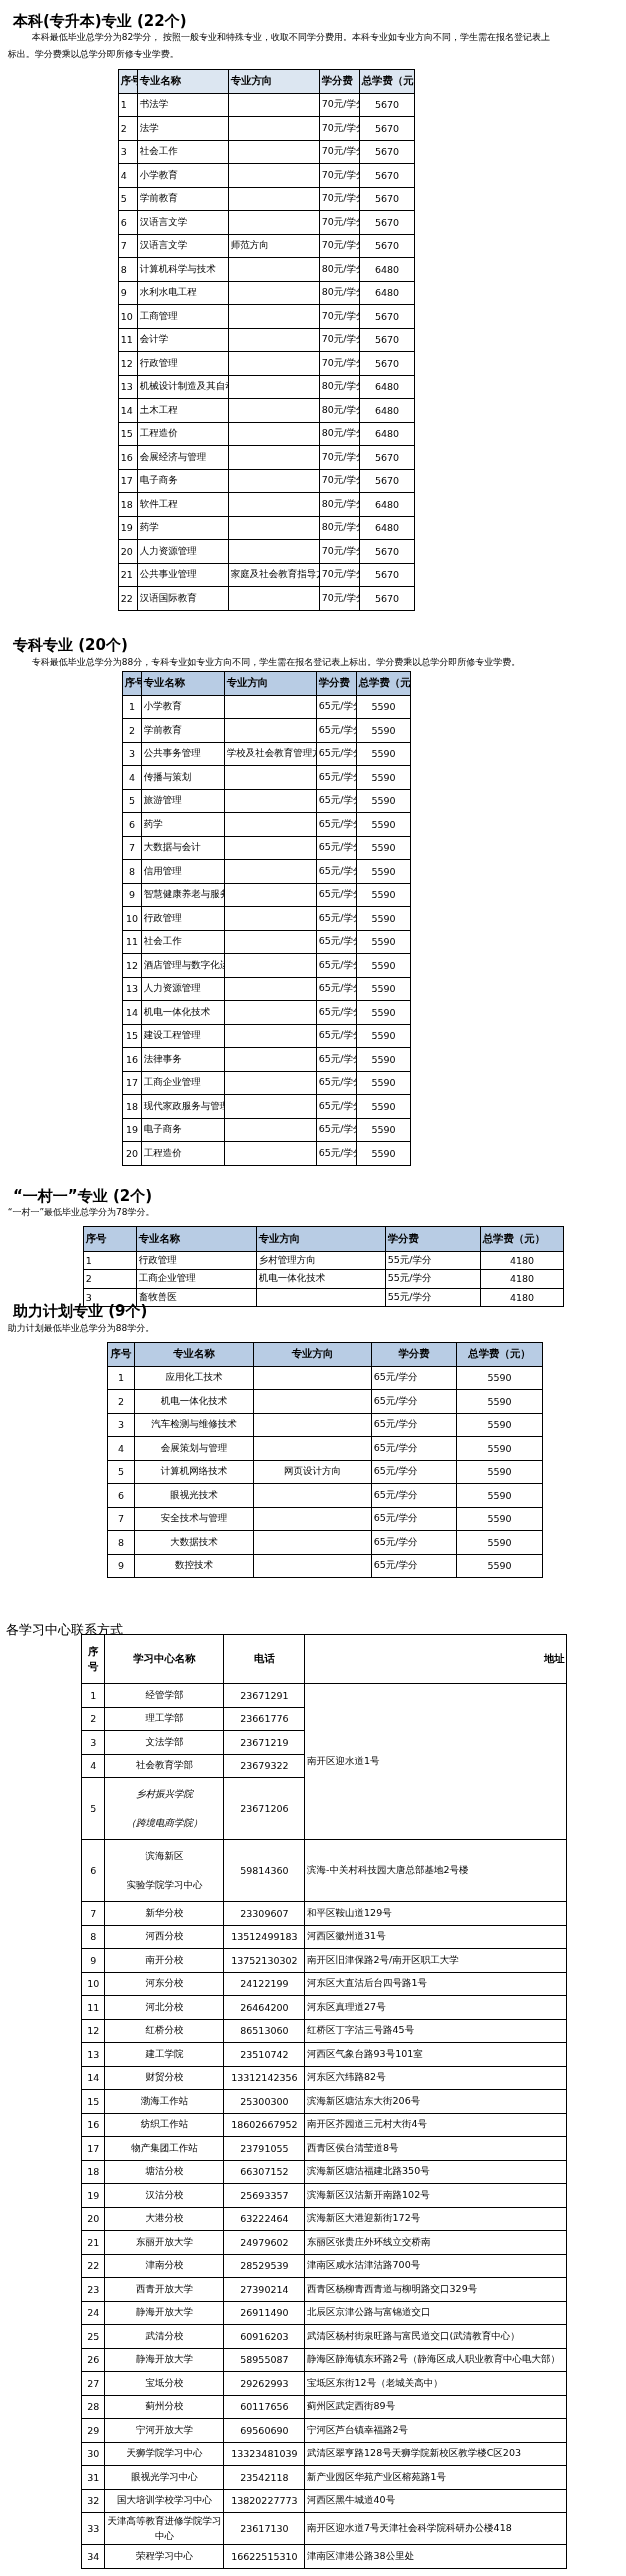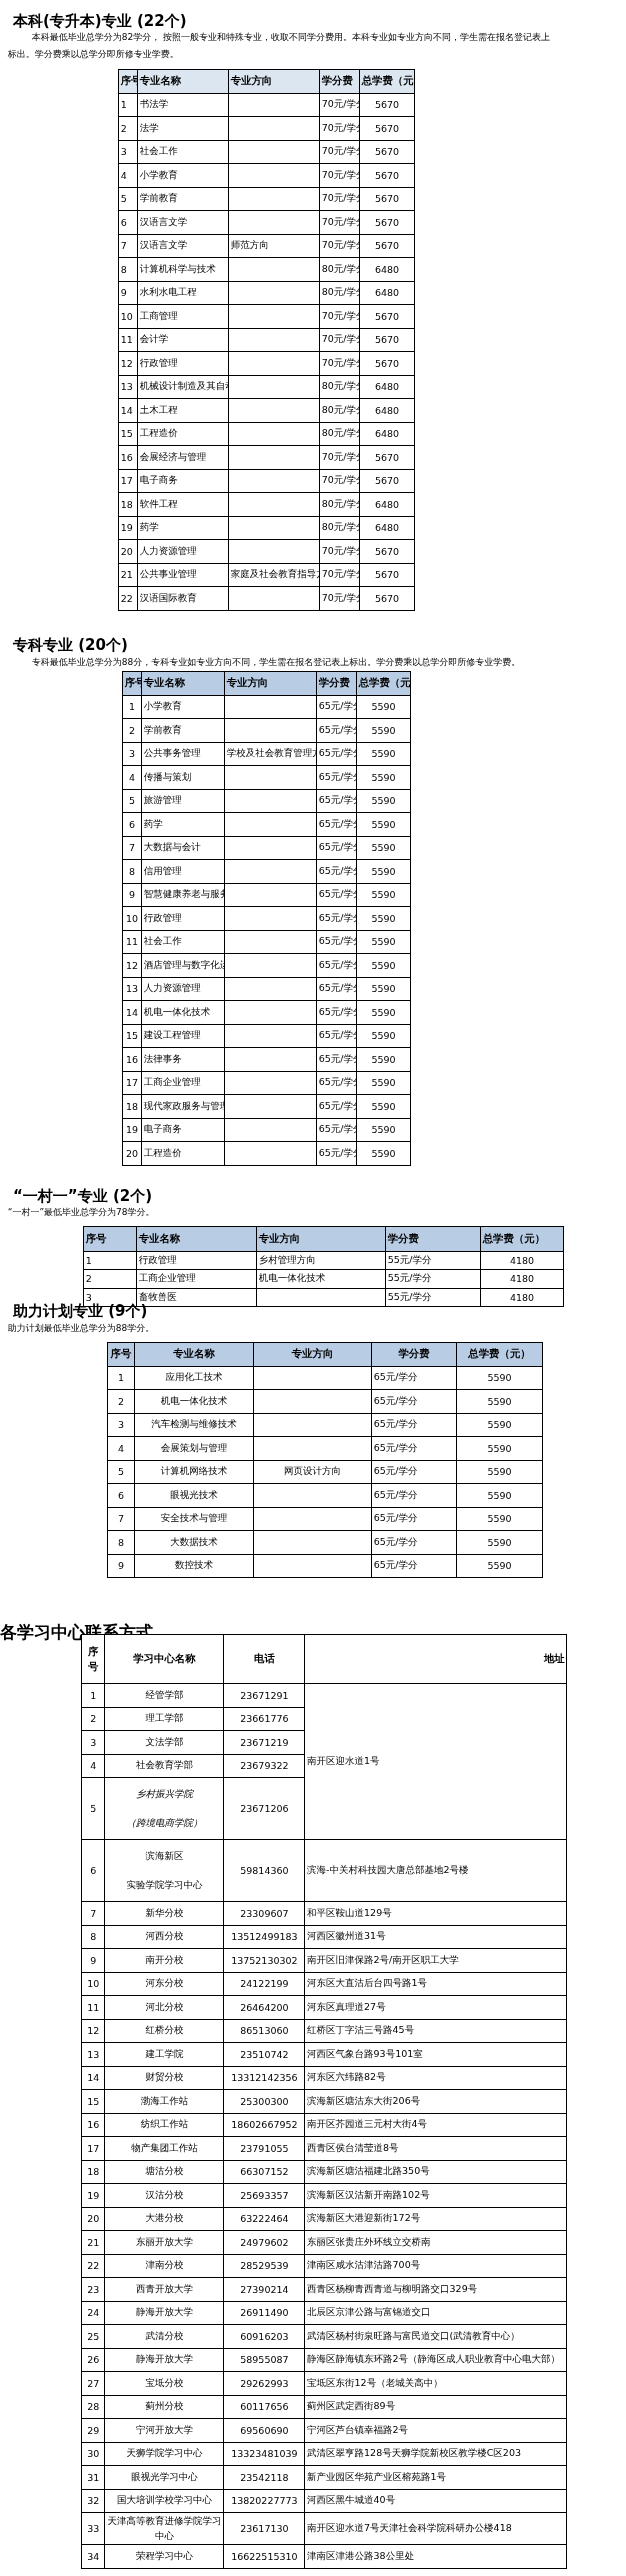--- a/index.html
+++ b/index.html
@@ -7,21 +7,21 @@
          font-family:"DejaVu Sans","Liberation Sans",sans-serif; color:#000; font-size:9.5px; }
   .h2 { position:absolute; left:13px; font-weight:bold; font-size:15px; }
   .para { position:absolute; left:7.8px; font-size:9px; line-height:16.5px; }
   .indent { text-indent:24px;text-align:center; }
   table { position:absolute; border-collapse:collapse; table-layout:fixed; font-size:9.5px; }
   td, th { border:0.9px solid #000; padding:0 1.7px; height:22.5px; font-weight:normal; white-space:nowrap; overflow:hidden; }
   th { font-weight:bold; text-align:left; height:22.5px; font-size:10.4px; }
   .hdr-light th { background:#dce6f1; }
   .hdr-blue th { background:#b8cce4; }
   .c { text-align:center; }
-  .big-title { position:absolute; left:0; top:1621px; font-size:17px; font-weight:bold; }
+  .big-title { position:absolute; left:6px; top:1621px; font-size:13px; font-weight:normal; }
   #contacts td, #contacts th { height:22.5px; }
   #contacts th { background:#fff; text-align:center; }
   #contacts .tall { height:31px; white-space:normal; line-height:16.5px; }
   #contacts .wrap { white-space:normal; line-height:14.7px; }
 </style>
 </head>
 <body>
 
 <div class="h2" style="top:12px;">本科(专升本)专业 (22个)</div>
 <div class="para indent" style="top:29.4px;">本科最低毕业总学分为82学分， 按照一般专业和特殊专业，收取不同学分费用。本科专业如专业方向不同，学生需在报名登记表上</div>

